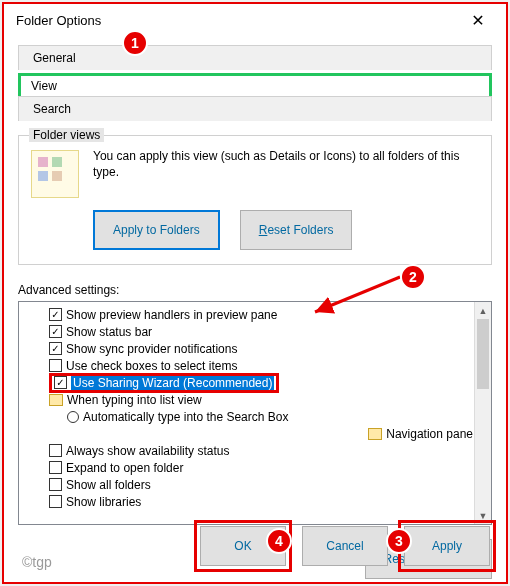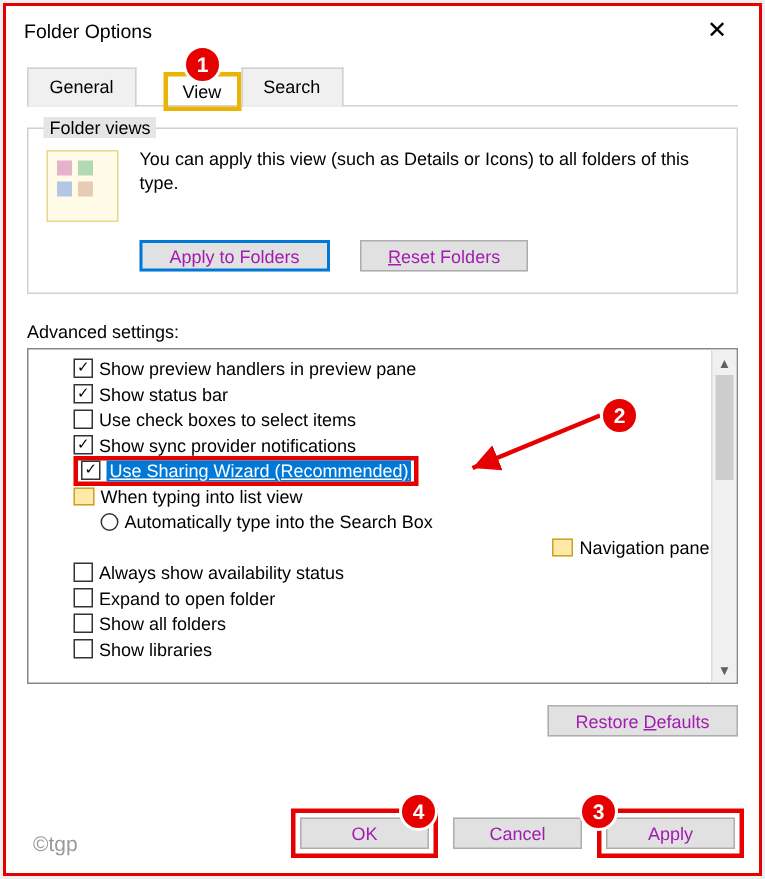--- a/index.html
+++ b/index.html
@@ -6,54 +6,54 @@
 body { background: #f0f0f0; width: 510px; height: 586px; position: relative; }
 
 .outer-border { position: absolute; left: 2px; top: 2px; right: 2px; bottom: 2px; border: 2px solid #e60000; background: #fff; }
 
 .titlebar { height: 32px; display: flex; align-items: center; padding: 0 8px 0 12px; background: #fff; }
 .titlebar .title { flex: 1; font-size: 13px; color: #000; }
 .titlebar .close { width: 40px; height: 28px; display: flex; align-items: center; justify-content: center; font-size: 16px; }
 
 .content { padding: 8px 14px 8px 14px; }
 
-.tabs { display: flex; border-bottom: 1px solid #d0d0d0; }
+.tabs { display: flex; border-bottom: 1px solid #d0d0d0; flex-direction: column; }
 .tab { padding: 5px 14px; border: 1px solid #d0d0d0; border-bottom: none; background: #fff; margin-right: 0; position: relative; top: 1px; }
 .tab.inactive { background: #f0f0f0; }
-.tab-box { border: 3px solid #eab308; padding: 3px 10px; position: relative; top: 4px; margin-left: 18px; }
+.tab-box { border: 3px solid #22c55e; padding: 3px 10px; position: relative; top: 4px; }
 
 .groupbox { border: 1px solid #d0d0d0; margin-top: 14px; padding: 12px 12px 14px 12px; position: relative; }
 .groupbox .legend { position: absolute; top: -8px; left: 10px; background: #e5e5e5; padding: 0 4px; color: #000; }
 
 .fv-row { display: flex; gap: 14px; }
 .fv-icon { width: 48px; height: 48px; background: #fffbe6; border: 1px solid #e6d88a; margin-top: 2px; position: relative; }
 .fv-icon::before { content:''; position:absolute; left:6px; top:6px; width:10px; height:10px; background:#e6b3cc; }
 .fv-icon::after { content:''; position:absolute; left:20px; top:6px; width:10px; height:10px; background:#b3d9b3; box-shadow: -14px 14px 0 #b3c6e6, 0 14px 0 #e6ccb3; }
 .fv-text { flex: 1; color: #000; line-height: 1.35; }
 .fv-buttons { display: flex; gap: 20px; margin-top: 12px; margin-left: 62px; }
-.btn { height: 21px; padding: 0 18px; background: #e1e1e1; border: 1px solid #adadad; display: inline-flex; align-items: center; justify-content: center; color: #a21caf; cursor: pointer; }
+.btn { height: 40px; padding: 0 18px; background: #e1e1e1; border: 1px solid #adadad; display: inline-flex; align-items: center; justify-content: center; color: #0369a1; cursor: pointer; }
 .btn.accent { border: 2px solid #0078d7; }
 
 .adv-label { margin-top: 18px; color: #000; }
 .listbox { border: 1px solid #828790; height: 224px; margin-top: 4px; background: #fff; position: relative; overflow: hidden; }
 .list-inner { position: absolute; left: 0; top: 0; right: 18px; padding: 4px 0 4px 8px; }
 .scrollbar { position: absolute; right: 0; top: 0; width: 17px; height: 100%; background: #f0f0f0; border-left: 1px solid #dcdcdc; }
 .scrollbar .btn-arrow { height: 17px; display:flex; align-items:center; justify-content:center; color:#606060; font-size:9px; }
 .scrollbar .thumb { position:absolute; top:17px; left:2px; right:2px; height:70px; background:#cdcdcd; }
 
 .row { display: flex; align-items: center; height: 17px; gap: 4px; }
 .pad1 { padding-left: 4px; justify-content: flex-end; }
 .pad2 { padding-left: 22px; }
 .pad3 { padding-left: 40px; }
 .cb { width: 13px; height: 13px; border: 1px solid #333; display: inline-flex; align-items: center; justify-content: center; font-size: 10px; line-height: 1; }
 .cb.checked::after { content: '✓'; }
 .rb { width: 12px; height: 12px; border: 1px solid #333; border-radius: 50%; display: inline-flex; align-items: center; justify-content: center; }
 .rb.sel::after { content:''; width:6px; height:6px; background:#000; border-radius:50%; }
 .treeicon { width: 14px; height: 12px; background: #ffe9a8; border: 1px solid #c9a227; }
-.sel-item { background: #0078d7; color: #fff; padding: 0 2px; text-decoration: underline; }
+.sel-item { background: #0078d7; color: #fff; padding: 0 2px; }
 .sel-wrap { border: 3px solid #e60000; display: inline-flex; align-items: center; gap: 4px; padding: 0 2px; height: 20px; }
 
 .restore-row { display: flex; justify-content: flex-end; margin-top: 14px; }
 
 .footer { position: absolute; bottom: 10px; right: 10px; display: flex; gap: 10px; align-items: center; }
 .footer .btn { width: 86px; justify-content: center; }
 .redbox { border: 3px solid #e60000; padding: 3px; display: inline-flex; text-align: center; }
 
 .watermark { position: absolute; left: 18px; bottom: 12px; color: #9a9a9a; font-size: 14px; }
 
@@ -103,26 +103,26 @@
       <div class="list-inner">
         <div class="row pad2">
             <span class="cb checked"></span>
             <span>Show preview handlers in preview pane</span>
           </div>
         <div class="row pad2">
             <span class="cb checked"></span>
             <span>Show status bar</span>
           </div>
         <div class="row pad2">
+            <span class="cb checked"></span>
+            <span>Show sync provider notifications</span>
+          </div>
+        <div class="row pad2">
             <span class="cb"></span>
             <span>Use check boxes to select items</span>
-          </div>
-        <div class="row pad2">
-            <span class="cb checked"></span>
-            <span>Show sync provider notifications</span>
           </div>
         <div class="row pad2">
           <span class="sel-wrap">
             <span class="cb checked"></span>
             <span class="sel-item">Use Sharing Wizard (Recommended)</span>
           </span>
         </div>
         <div class="row pad2">
             <span class="treeicon"></span>
             <span>When typing into list view</span>

